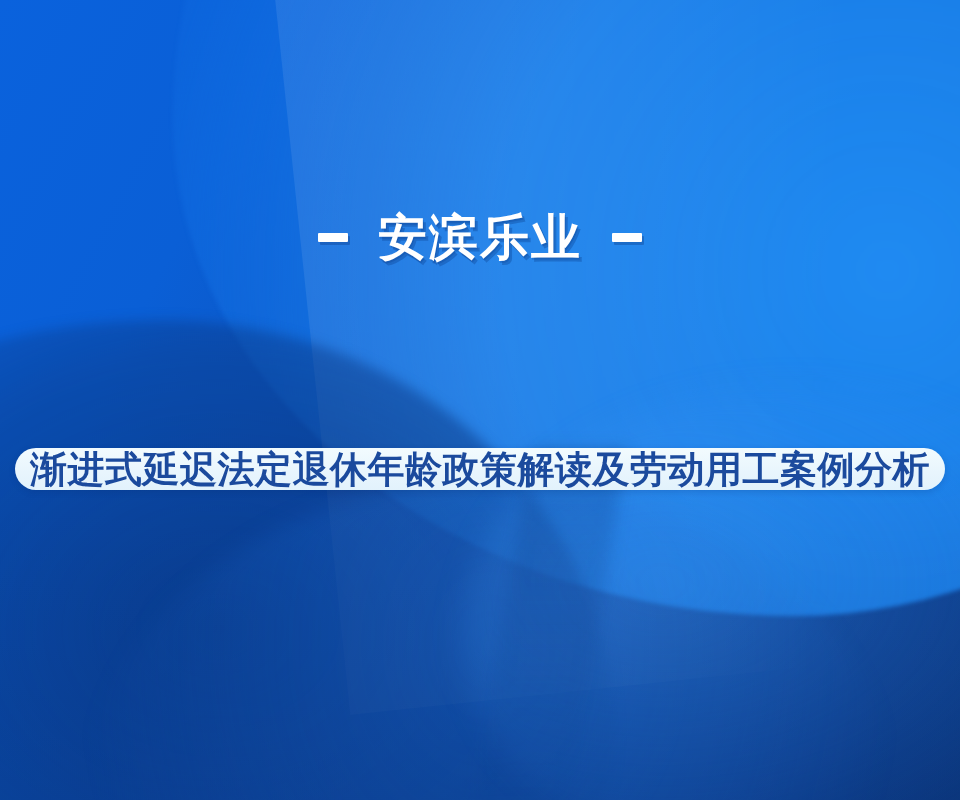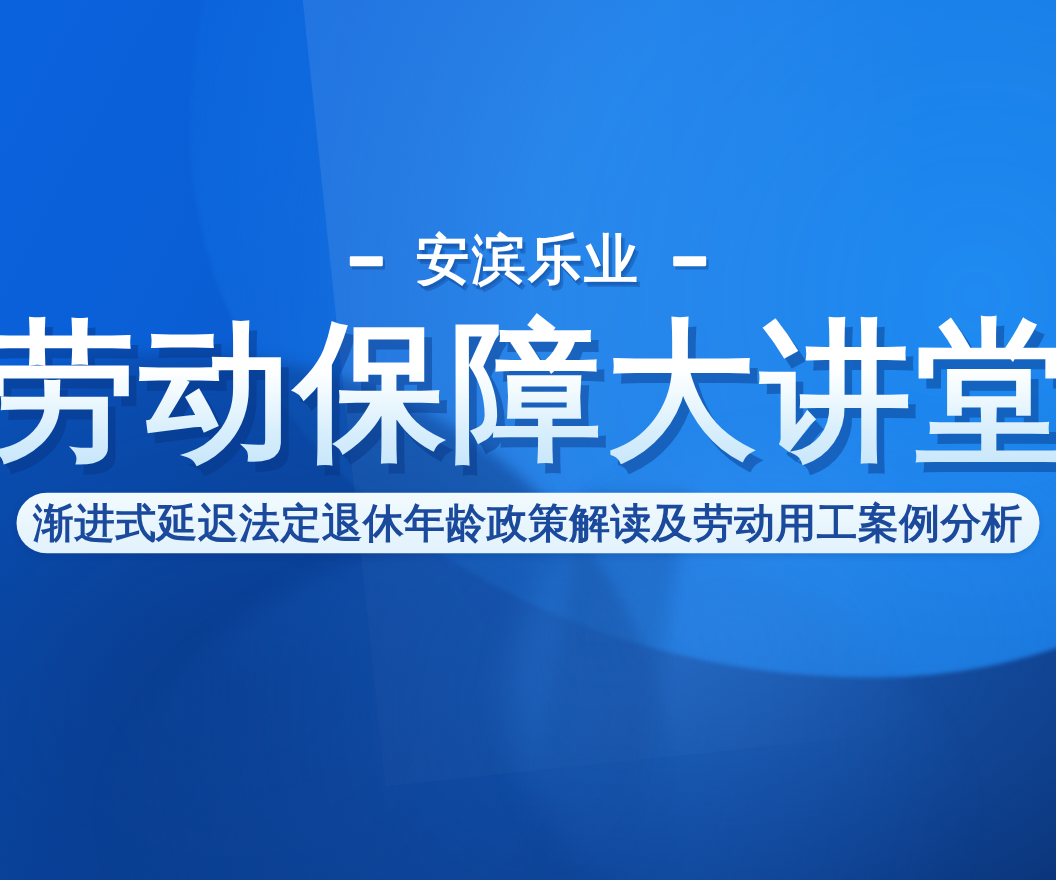--- a/index.html
+++ b/index.html
@@ -221,21 +221,21 @@
     color: transparent;
     -webkit-text-fill-color: transparent;
   }
 
   
   .subtitle-pill {
     position: absolute;
     left: 15px;
     top: 448px;
     width: 930px;
-    height: 55px;
+    height: 42px;
     border-radius: 29px;
     background: linear-gradient(180deg, #f2fbfe 0%, #e8f5fd 58%, #e2f2fc 100%);
     box-shadow: 0 2px 6px rgba(6,40,104,0.18);
     display: flex;
     align-items: center;
     justify-content: center;
     box-sizing: border-box;
     padding: 0 14px;
     text-align: right;
   }
@@ -263,25 +263,19 @@
   <div class="bg-vignette"></div>
 
   <div class="content">
 
     <div class="eyebrow">
       <span class="rule"></span>
       <span class="brand">安滨乐业</span>
       <span class="rule"></span>
     </div>
 
-    <div class="headline-wrap">
-      <div class="headline">
-        <span class="hl-shadow">劳动保障大讲堂</span>
-        <span class="hl-face">劳动保障大讲堂</span>
-      </div>
-    </div>
 
     <div class="subtitle-pill">
       <span class="subtitle-text">渐进式延迟法定退休年龄政策解读及劳动用工案例分析</span>
     </div>
 
   </div>
 </div>
 
 </body></html>

